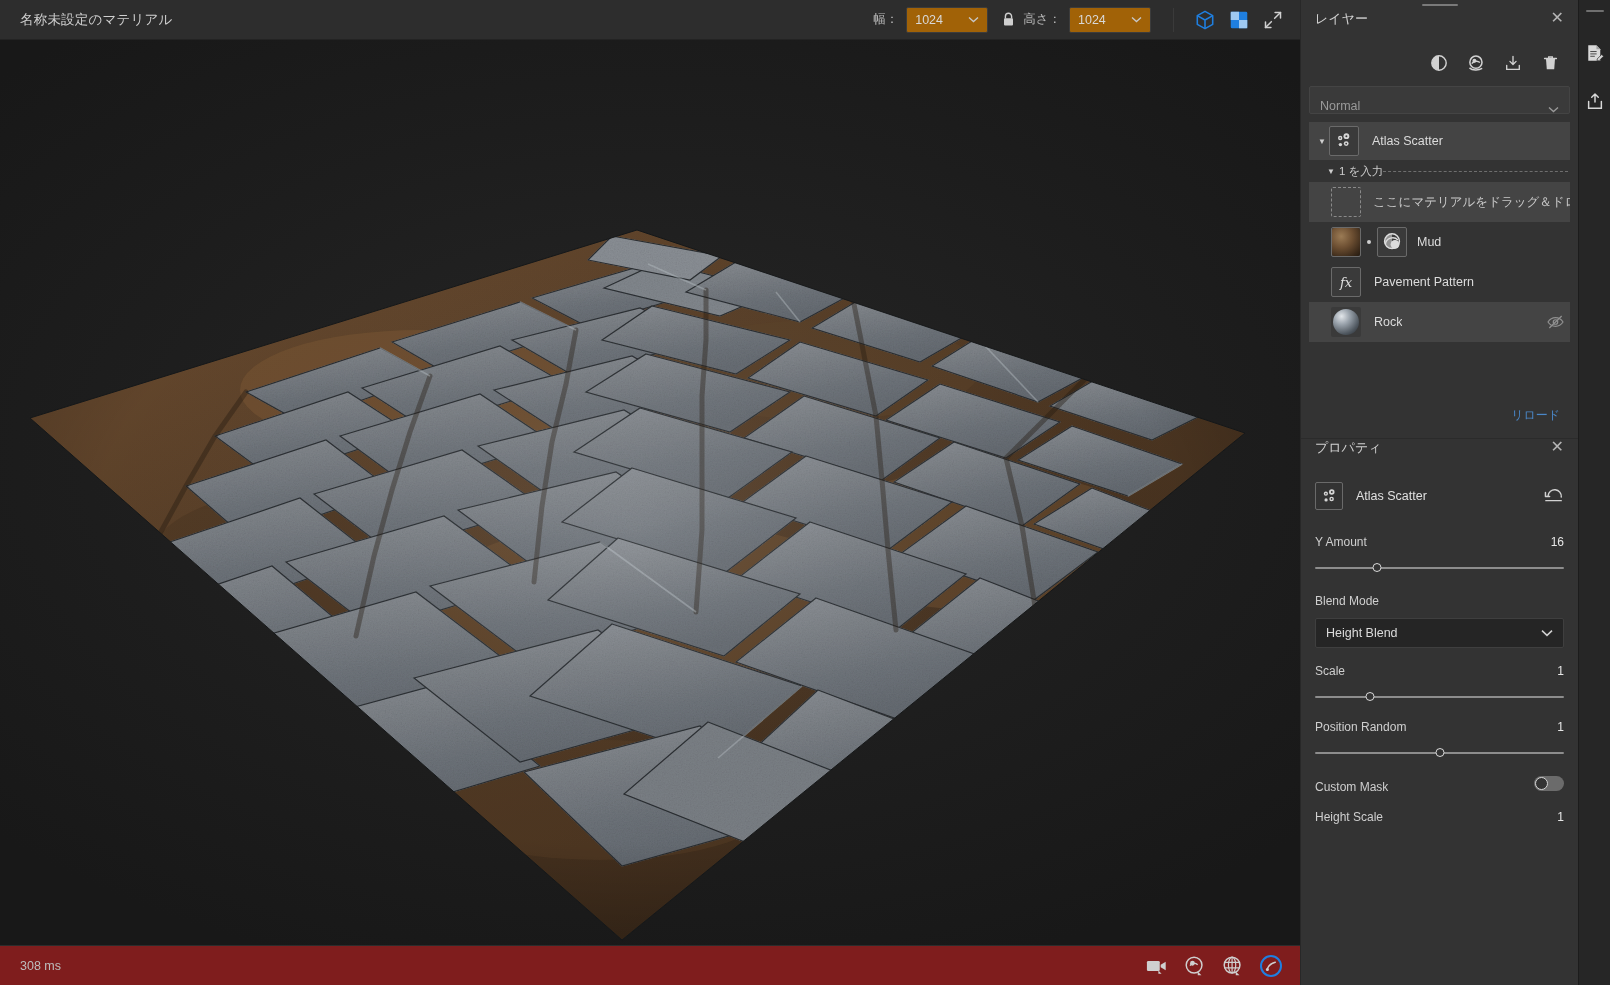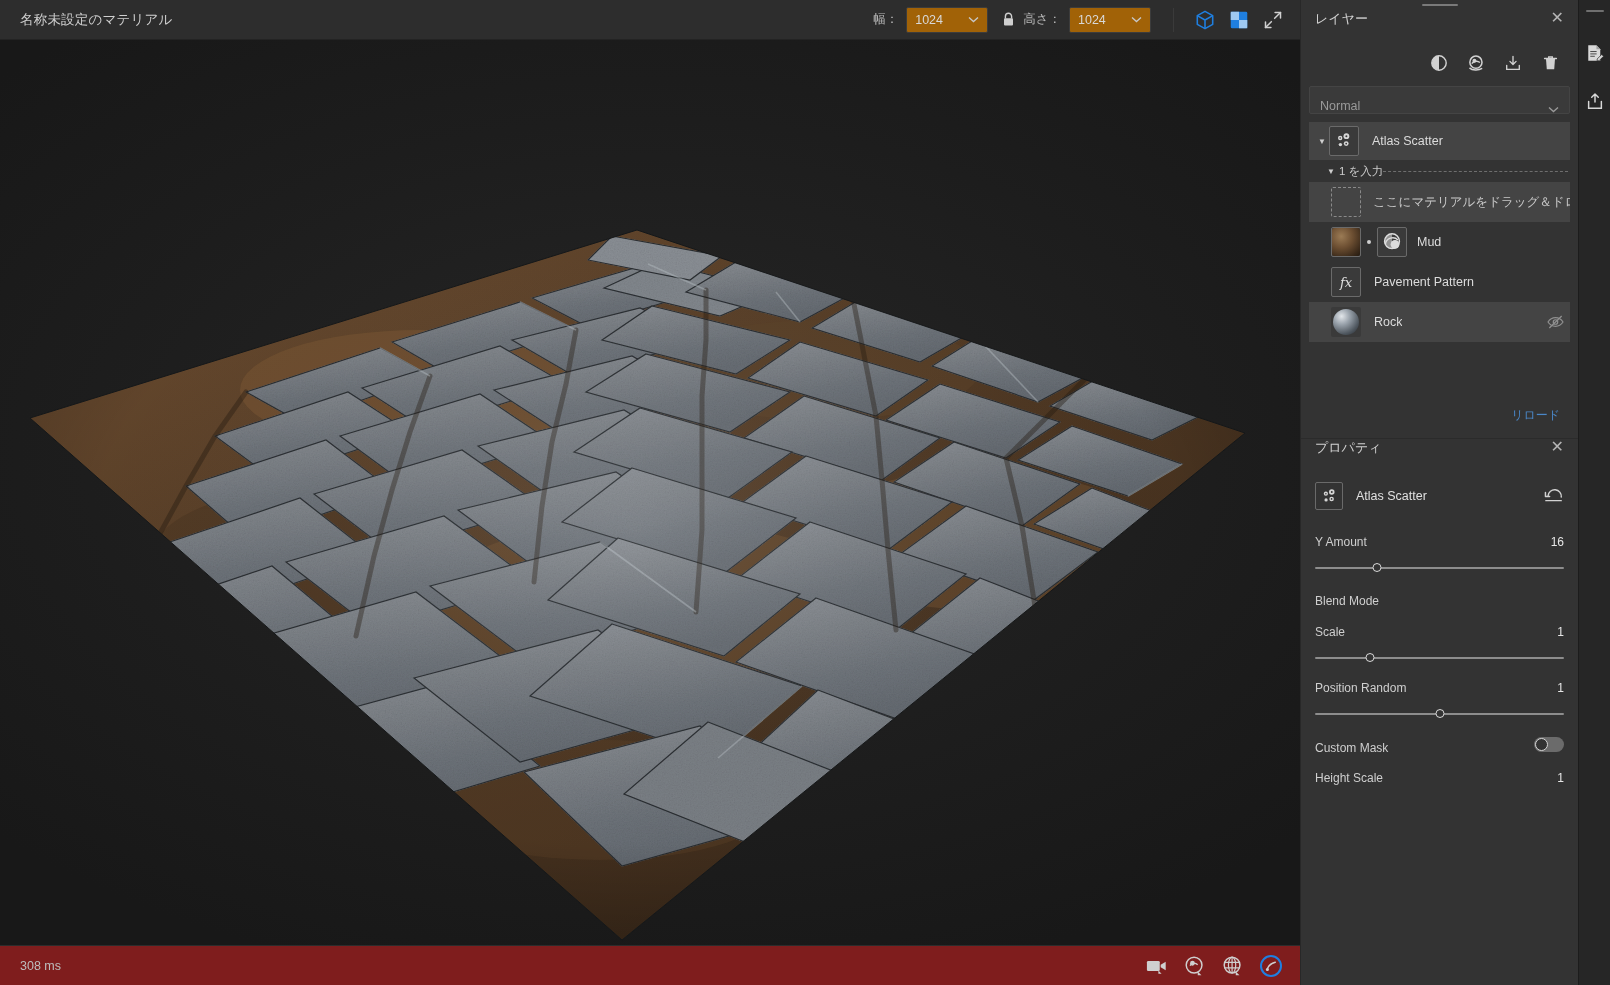--- a/index.html
+++ b/index.html
@@ -522,20 +522,28 @@
             <span class="prop-value">16</span>
           </div>
           <div class="slider">
             <div class="track"></div>
             <div class="knob" style="left:25%"></div>
           </div>
         </div>
 
         <div class="prop-block">
           <span class="prop-label">Blend Mode</span>
+          <div class="sel-field">
+            <span>Height Blend</span>
+            <span class="chev">
+              <svg width="12" height="8" viewBox="0 0 12 8">
+                  <path d="M1 1.6L6 6.4 11 1.6" fill="none" stroke="#d0d0d0" stroke-width="1.5"></path>
+                </svg>
+            </span>
+          </div>
         </div>
 
         <div class="prop-block">
           <div class="prop-label-row">
             <span class="prop-label">Scale</span>
             <span class="prop-value">1</span>
           </div>
           <div class="slider">
             <div class="track"></div>
             <div class="knob" style="left:22%"></div>

